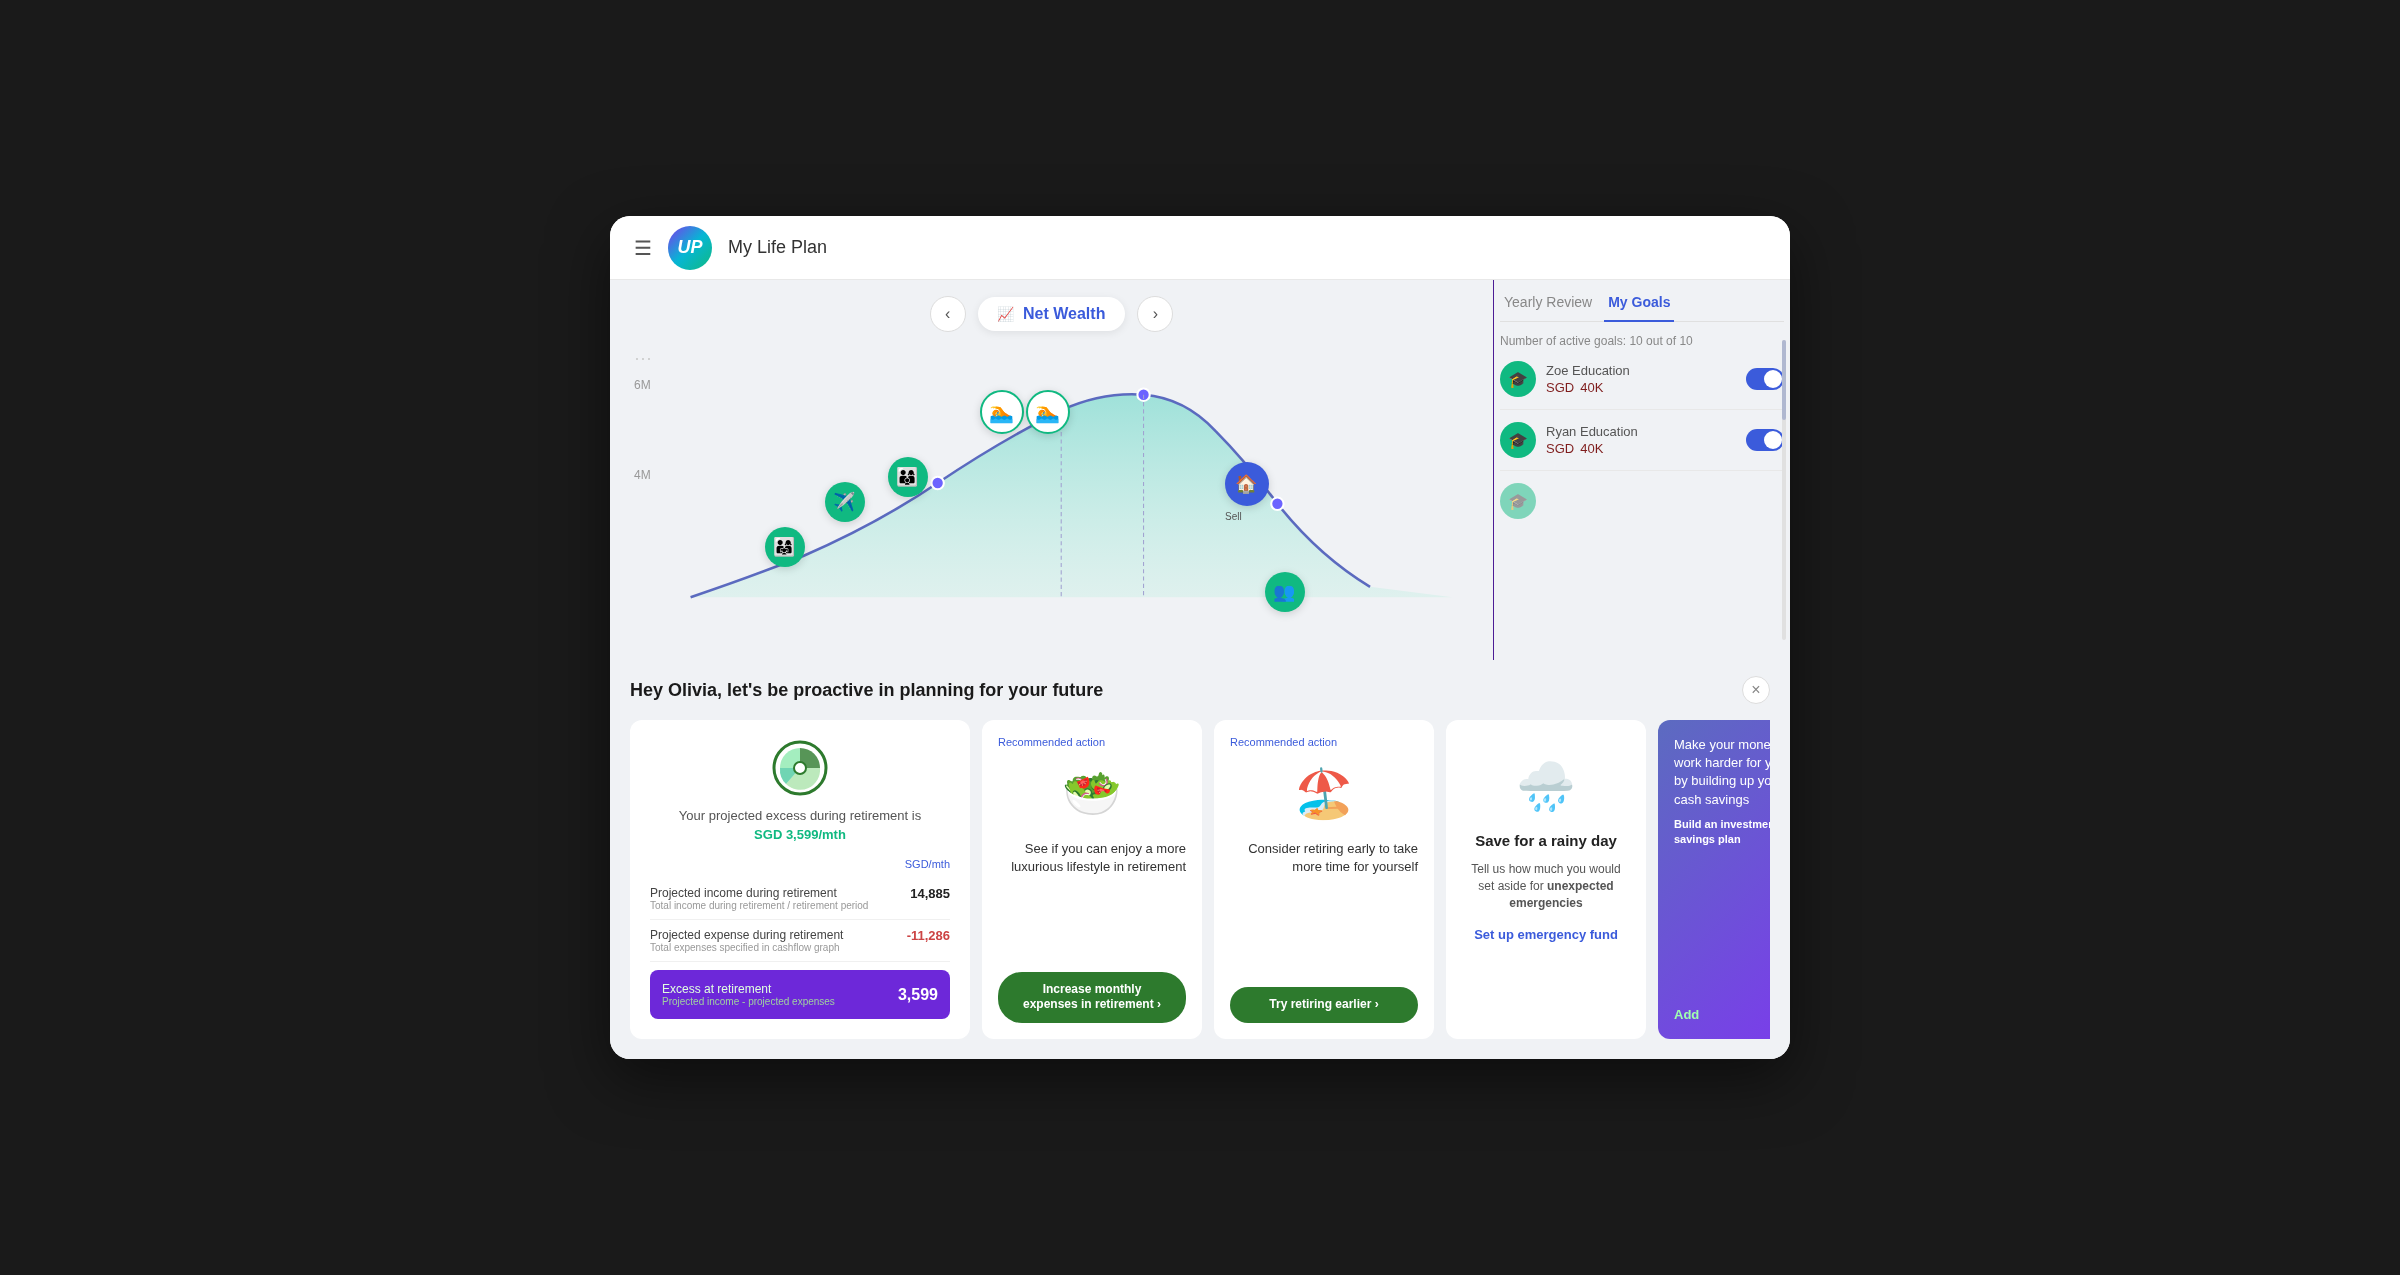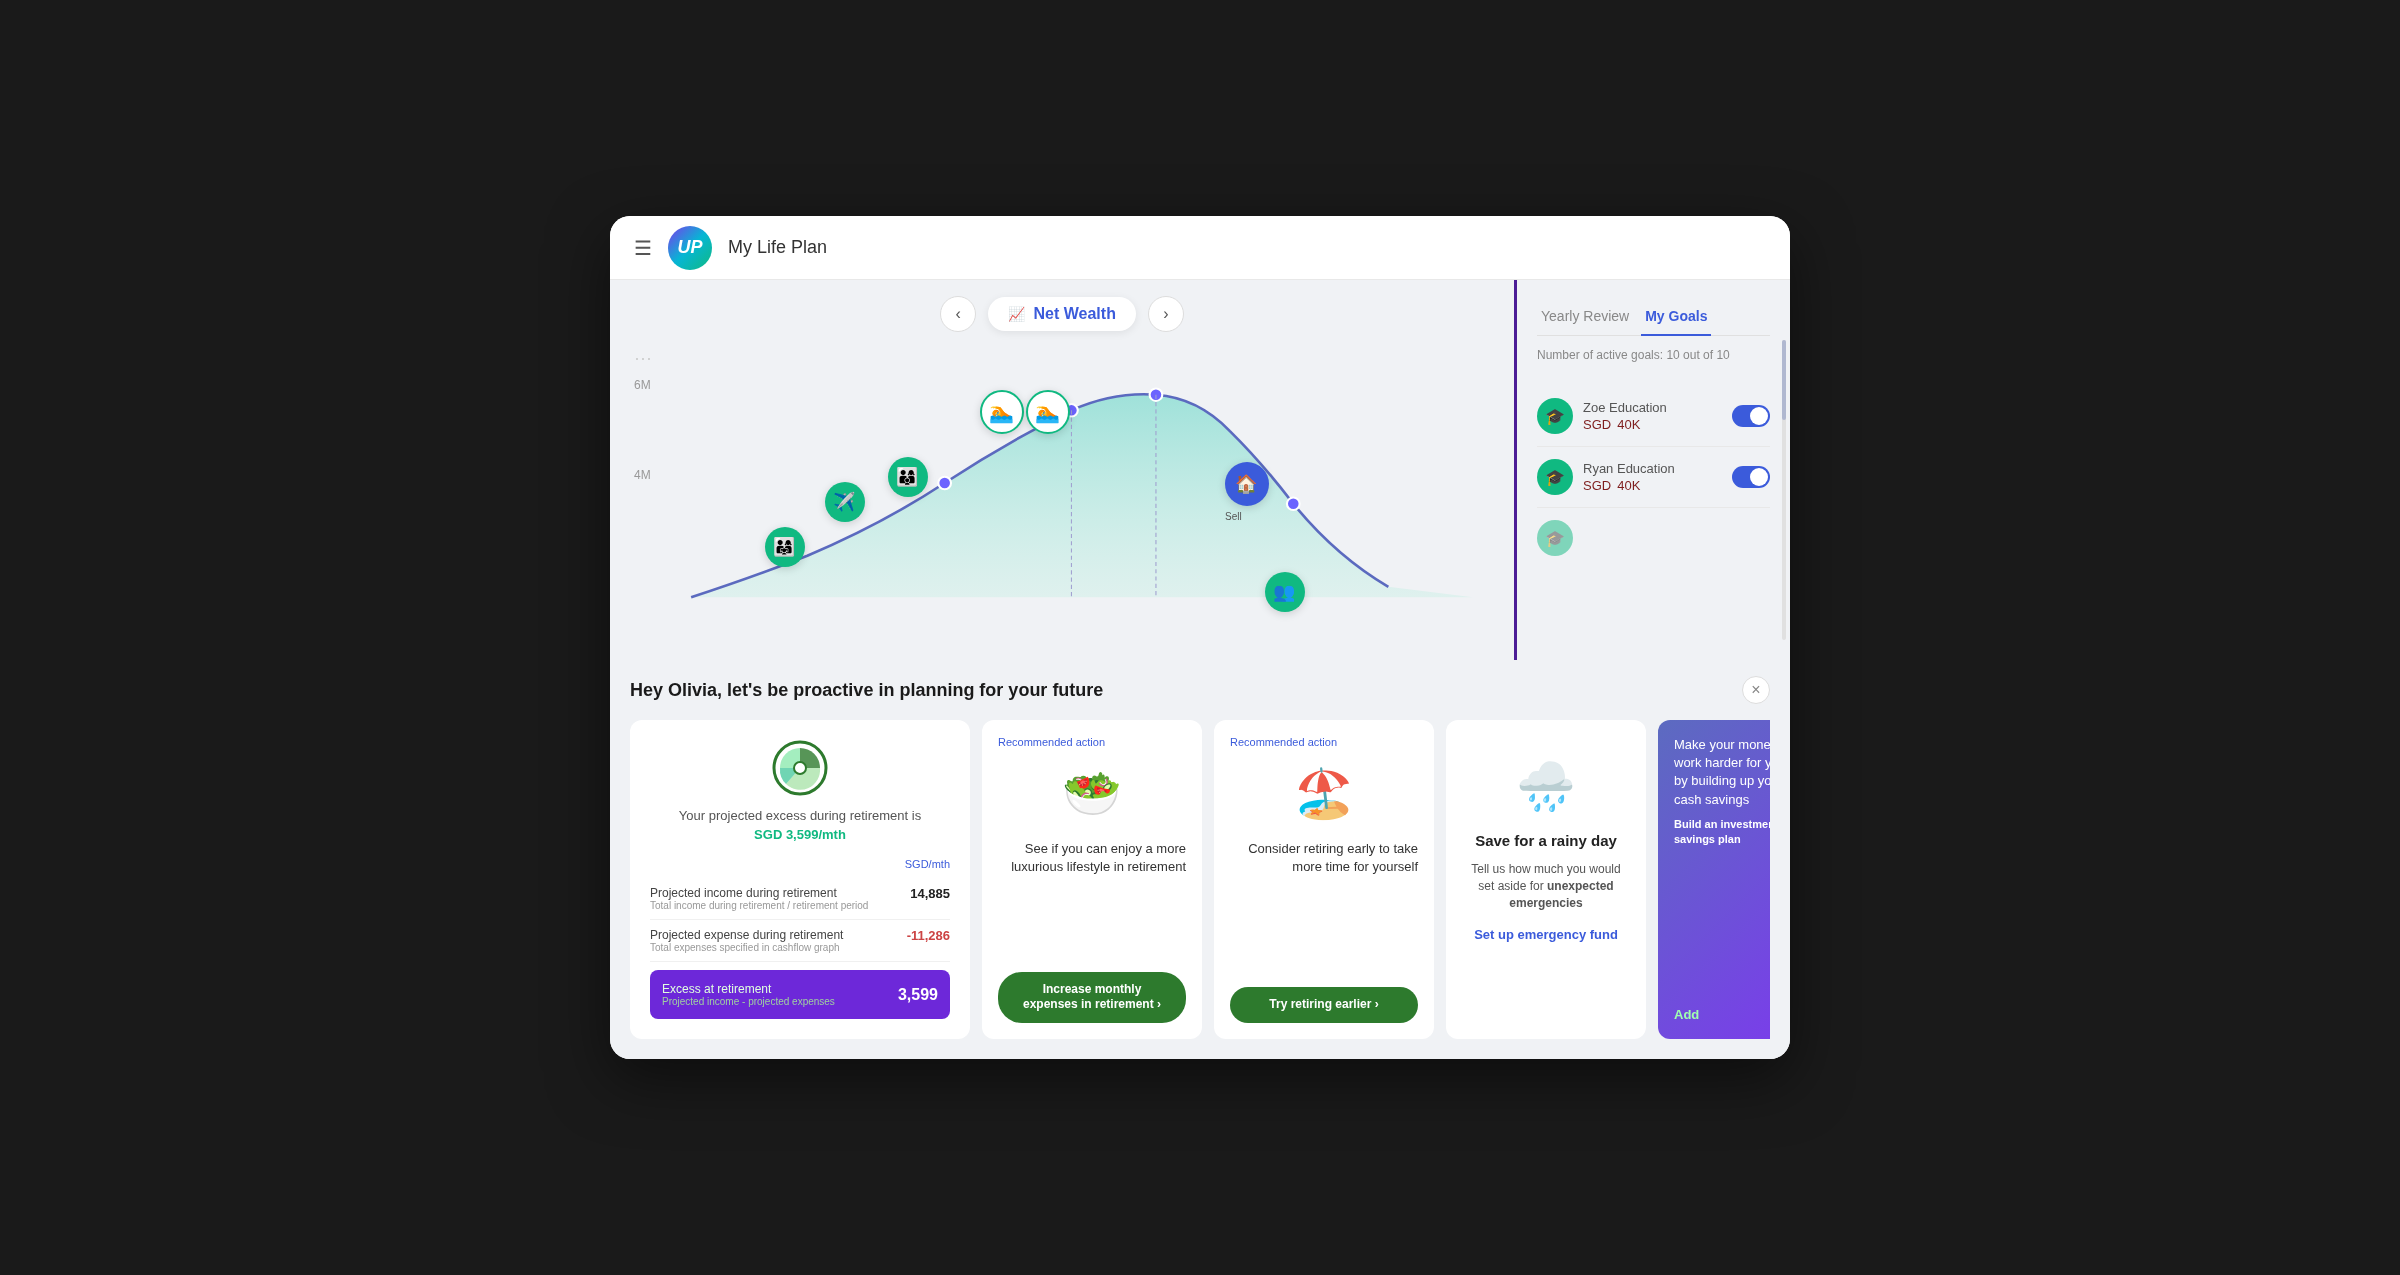--- a/index.html
+++ b/index.html
@@ -120,24 +120,24 @@
       border-radius: 50%;
       background: #10b981;
       display: flex; align-items: center; justify-content: center;
       font-size: 18px;
       color: #fff;
       box-shadow: 0 2px 8px rgba(0,0,0,0.15);
     }
 
     
     .sidebar {
-      width: 276px;
+      width: 297px;
       background: #f0f2f5;
-      border-left: 3px solid #4c1d95;
-      padding: 20px;
+      border-left: 1px solid #4c1d95;
+      padding: 6px;
       overflow-y: auto;
     }
     .sidebar-tabs {
       display: flex;
       gap: 8px;
       margin-bottom: 12px;
       border-bottom: 1px solid #e0e0e0;
       padding-bottom: 0;
     }
     .sidebar-tab {
@@ -149,21 +149,21 @@
       margin-bottom: -1px;
     }
     .sidebar-tab.active {
       color: #3b5bdb;
       border-bottom: 2px solid #3b5bdb;
       font-weight: 600;
     }
     .active-goals-text {
       font-size: 12px;
       color: #888;
-      margin-bottom: 24px;
+      margin-bottom: 1px;
     }
     .goal-item {
       display: flex;
       align-items: center;
       gap: 10px;
       padding: 12px 0;
       border-bottom: 1px solid #e8e8e8;
     }
     .goal-icon-sm {
       width: 36px; height: 36px;

